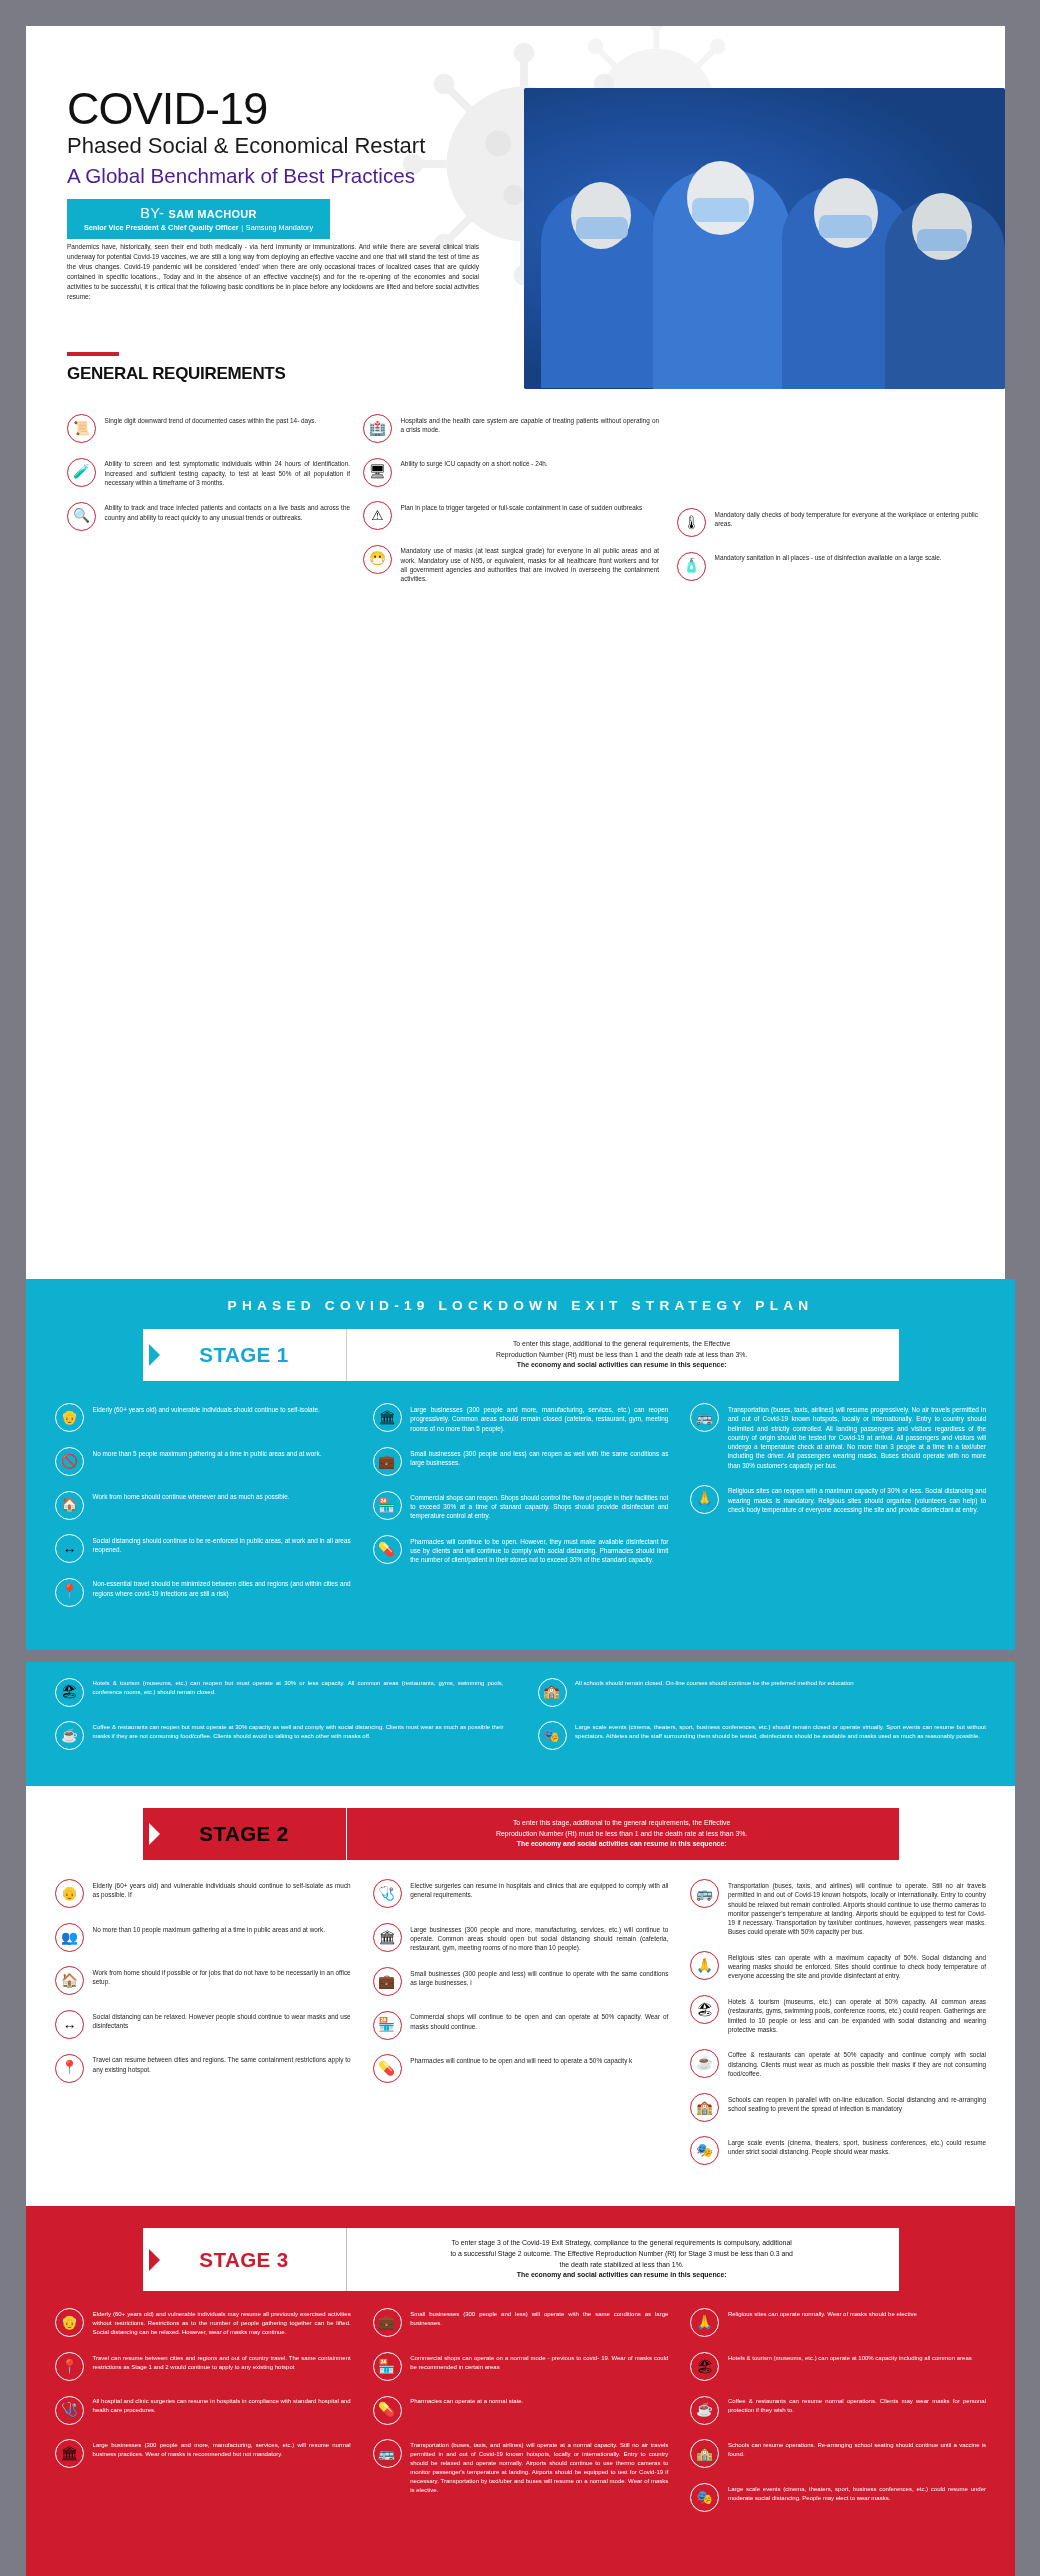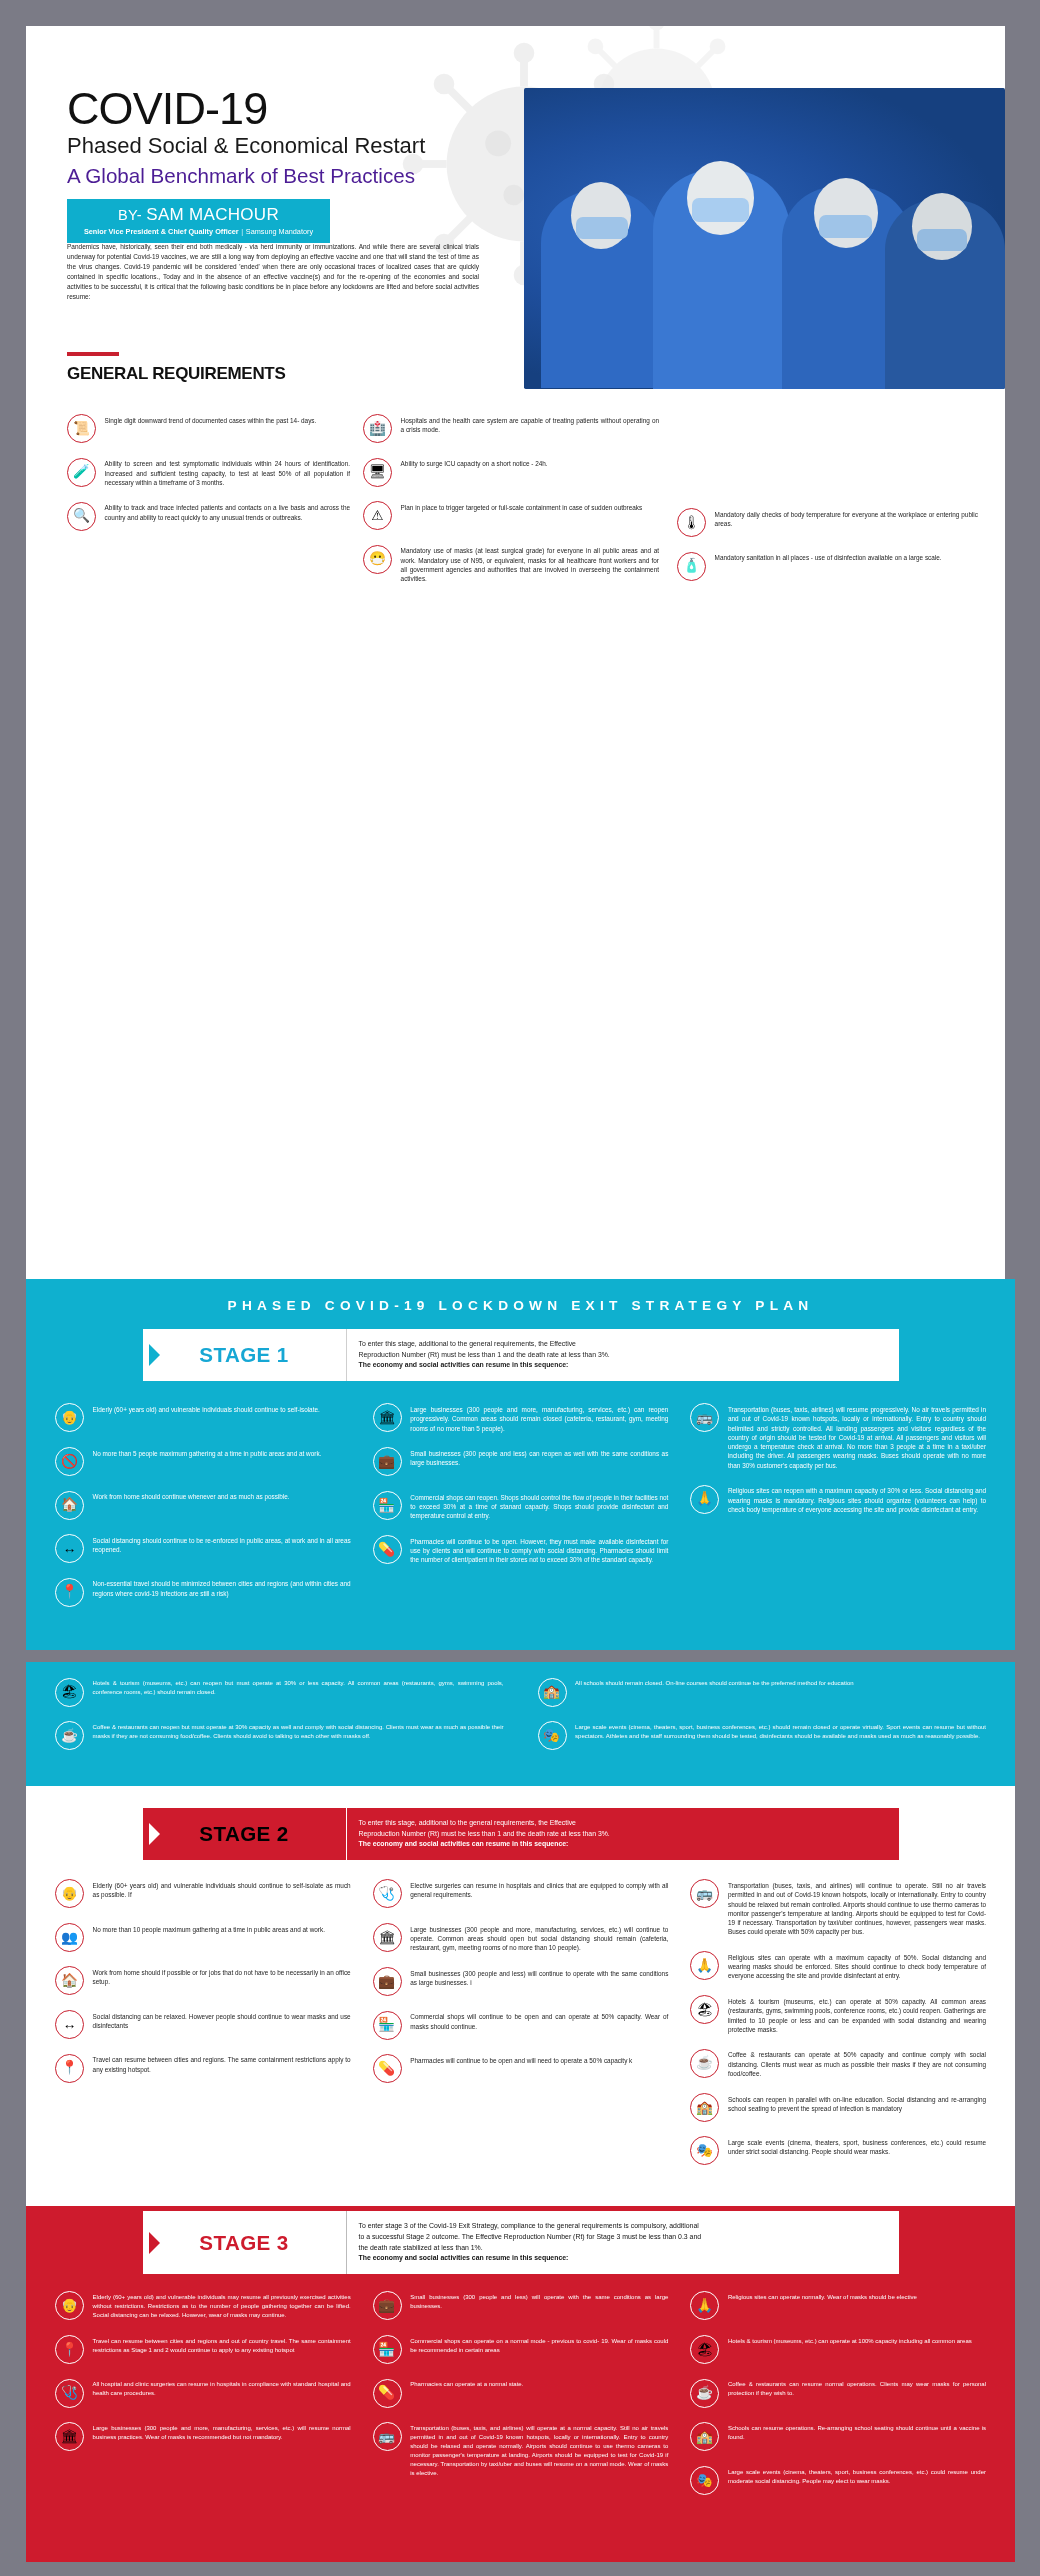--- a/index.html
+++ b/index.html
@@ -25,21 +25,21 @@
   }
   .hero-photo .doc { position:absolute; border-radius:50%; }
 
   .title-block { position:absolute; left:41px; top:60px; width:447px; }
   .t-main { font-size:45px; font-weight:300; letter-spacing:-0.9px; color:#111; line-height:1; }
   .t-sub  { font-size:22px; font-weight:400; color:#1a1a1a; margin-top:3.4px; line-height:1.1; }
   .t-tag  { font-size:20.6px; font-weight:400; color:#4c1d95; margin-top:5.2px; line-height:1.2; }
 
   .byline { margin-top:10.3px; background:#0eaecd; padding:6px 8.6px 6.9px; width:263px; text-align:center; }
   .byline .l1 { color:#fff; font-size:14.6px; font-weight:400; letter-spacing:0.3px; }
-  .byline .l1 b { font-weight:400; font-size:17px; }
+  .byline .l1 b { font-weight:700; font-size:11px; }
   .byline .l2 { color:#fff; font-size:7.3px; margin-top:2.6px; }
   .byline .l2 b { font-weight:700; }
   .byline .l2 .sep { opacity:.8; margin:0 2.6px; }
 
   .intro { position:absolute; left:41px; top:216px; width:412px;
            font-size:6.5px; line-height:1.55; color:#222; text-align:justify; }
 
   .gr-head { position:absolute; left:41px; top:326px; }
   .gr-rule { width:52px; height:4.3px; background:#c8202f; }
   .gr-title { font-size:17px; font-weight:700; color:#111; letter-spacing:-0.3px; margin-top:7.7px; }
@@ -60,21 +60,21 @@
     font-size:13.7px; line-height:1;
   }
   .ico.white { border-color:#ffffff; background:transparent; }
 
   
   .band-cyan { background:#0fb0cf; width:989px; position:relative; }
   .band-title {
     text-align:center; color:#fff; font-size:13.7px; font-weight:700;
     letter-spacing:5.2px; padding:19px 0 15.5px;
   }
-  .stage-card { position:relative; margin:0 auto 22px; width:756px; display:flex; }
+  .stage-card { position:relative; margin:0 auto 22px; width:756px; display:flex;text-align:center; }
   .stage-tab {
     background:#fff; width:203px; display:flex; align-items:center; justify-content:center;
     position:relative; padding:12px 0;
   }
   .stage-tab .arrow {
     position:absolute; left:6.9px; top:50%; transform:translateY(-50%);
     width:0;height:0;border-top:11px solid transparent;border-bottom:11px solid transparent;
     border-left:11px solid #0fb0cf;
   }
   .stage-tab .lbl { font-size:20.6px; font-weight:800; letter-spacing:0.4px; }
@@ -98,21 +98,21 @@
   .stage-card.red .stage-tab .lbl { color:#000000; }
   .stage-card.red .stage-tab .arrow { border-left-color:#fff; }
   .stage-card.red .stage-body { background:#ce1b2d; border-left:1.7px solid #fff; }
   .stage-card.red .stage-body p { color:#fff; }
 
   .white-cols { display:flex; gap:22px; padding:19px 29px 26px; }
   .white-cols .col { flex:1; }
 
   .stage3sec { background:#ce1b2d; padding:0 0 24px; }
   .item.onred .txt { color:#fff; }
-  .stage-card.onred { margin-top:0; padding-top:5px; }
+  .stage-card.onred { margin-top:0; padding-top:22px; }
   .stage-card.onred .stage-tab { background:#fff; }
   .stage-card.onred .stage-tab .lbl { color:#ce1b2d; }
   .stage-card.onred .stage-tab .arrow { border-left-color:#ce1b2d; }
   .stage-card.onred .stage-body { background:#fff; border-left:1.7px solid #bbb; }
   .stage-card.onred .stage-body p { color:#111; }
 </style>
 </head>
 <body>
 
 <div class="poster">

